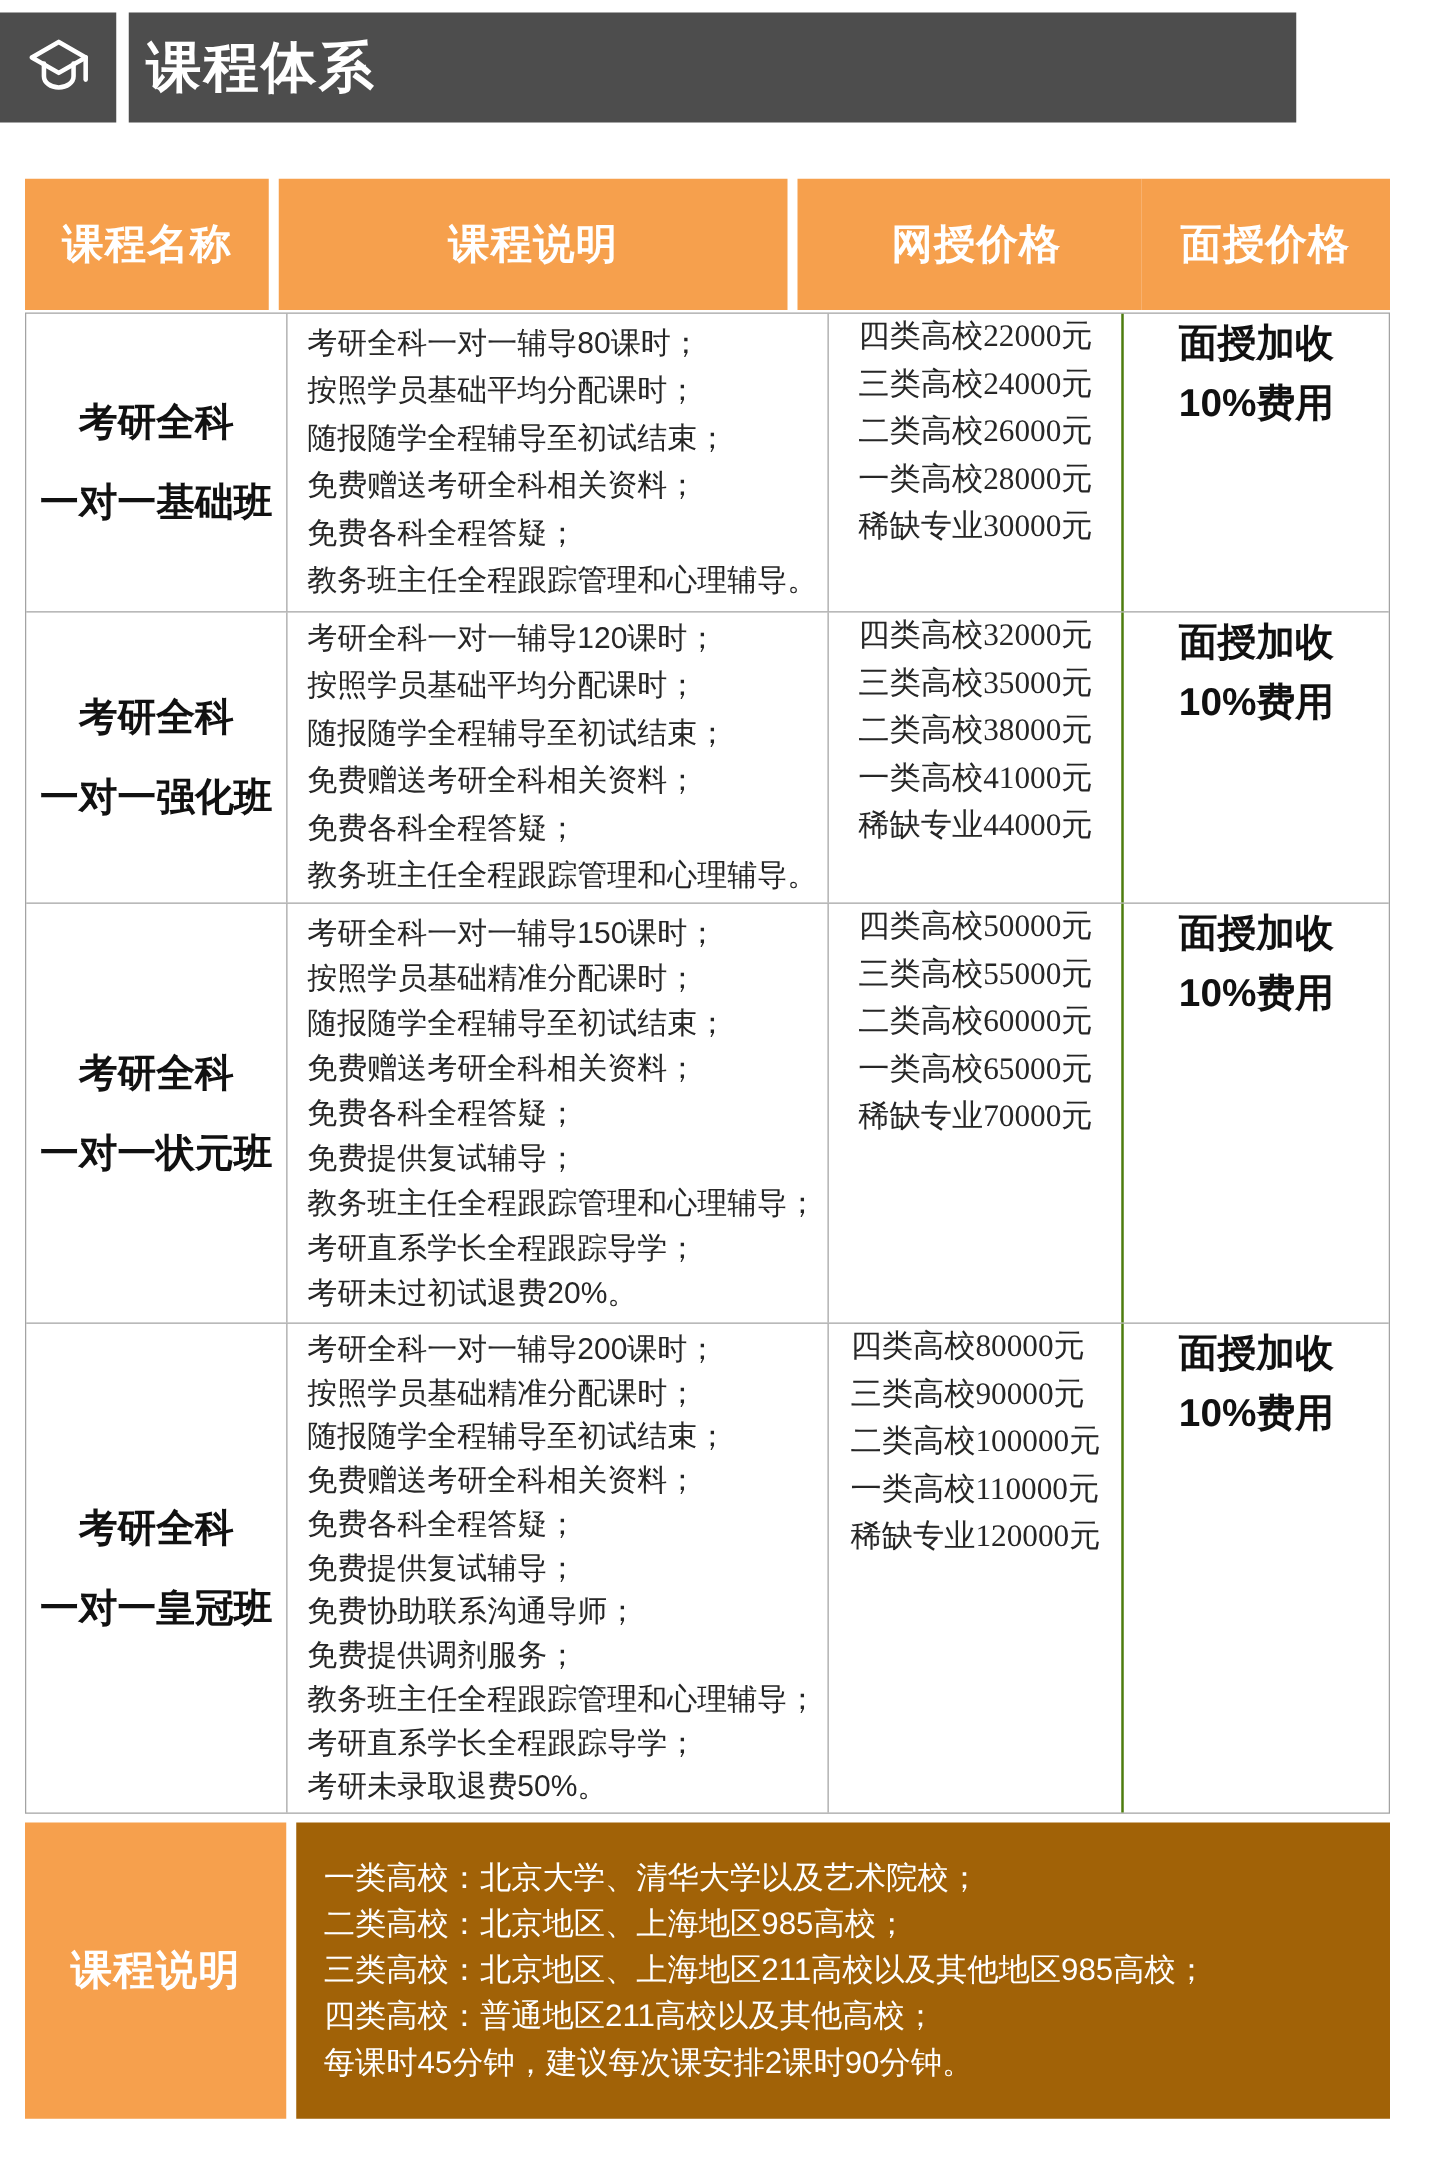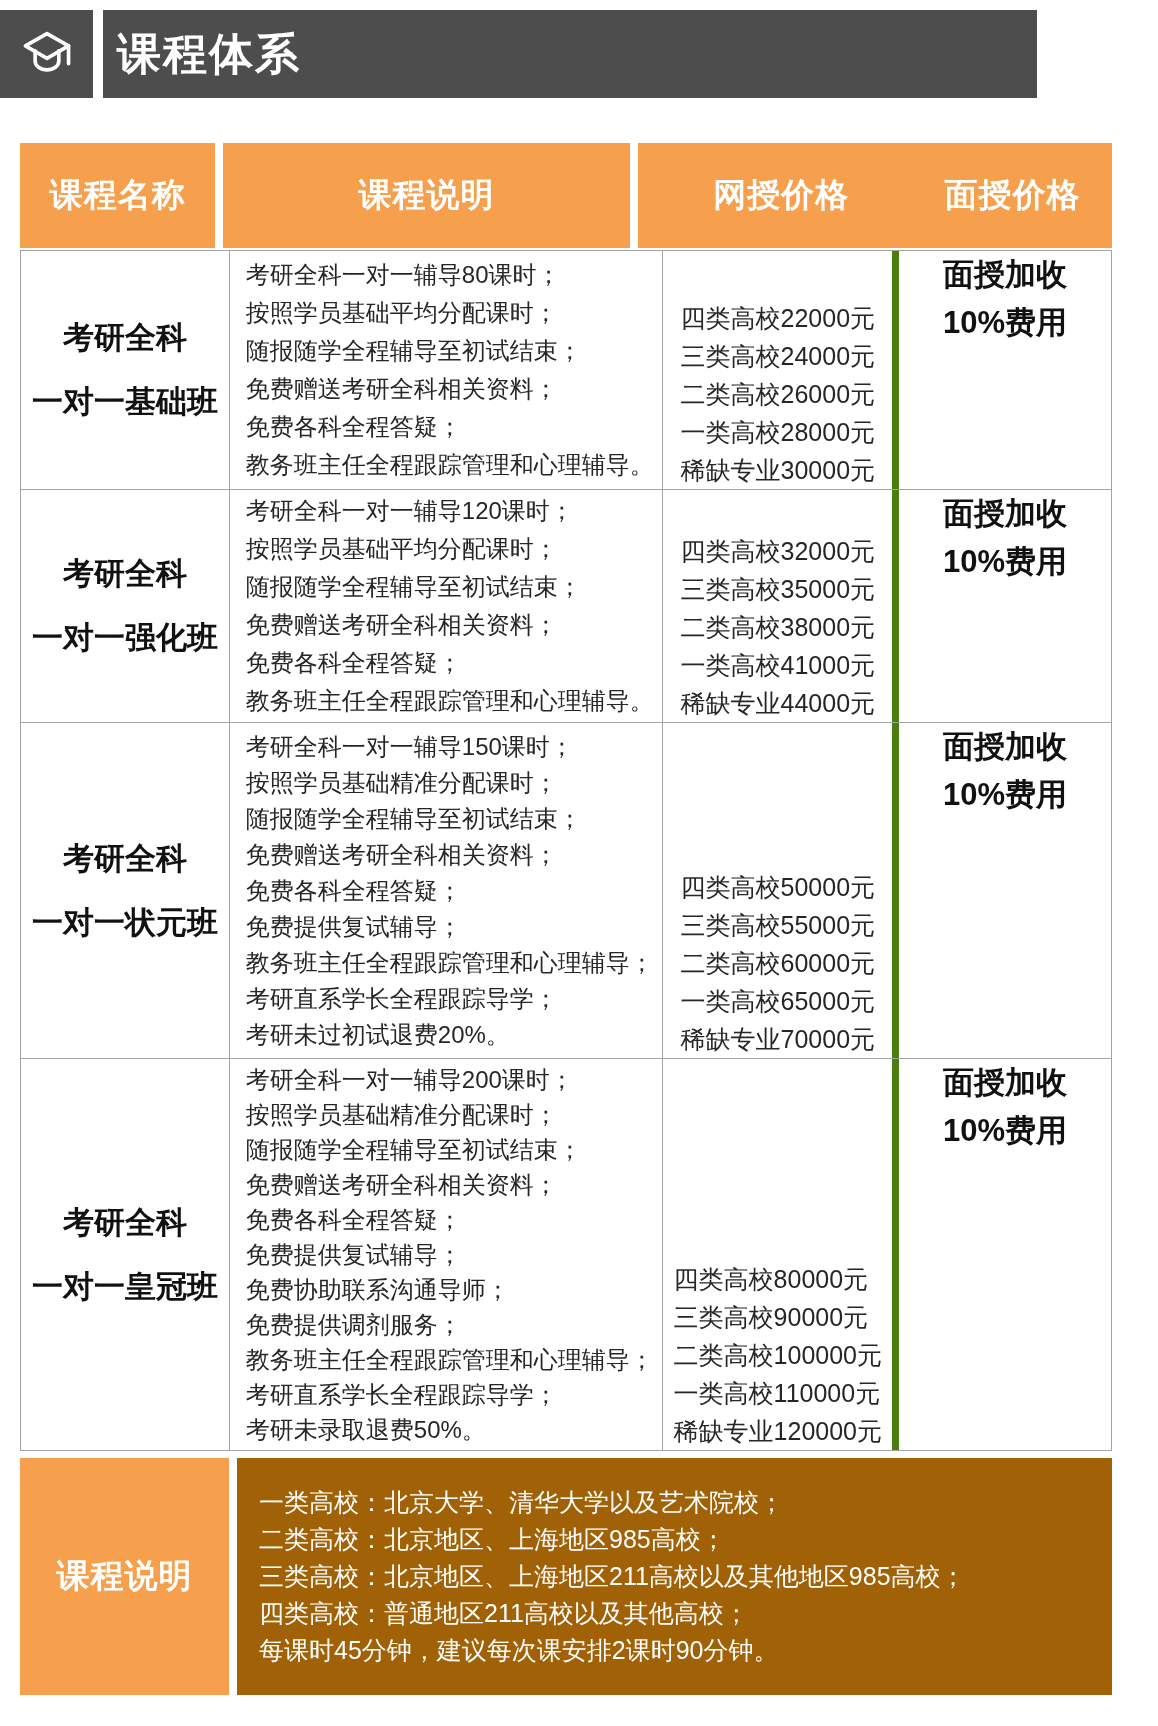--- a/index.html
+++ b/index.html
@@ -32,22 +32,22 @@
 
   .c1{width:209px;border-right:1px solid #a3a3a3;display:flex;flex-direction:column;
     align-items:center;justify-content:center;box-sizing:border-box;}
   .c1 .nl{font-size:31px;font-weight:bold;color:#111111;line-height:64px;white-space:nowrap;}
   .c2{width:434px;border-right:1px solid #a3a3a3;display:flex;align-items:center;
     padding-left:16px;box-sizing:border-box;}
   .c2 .desc{font-size:24px;color:#262626;white-space:nowrap;}
   .r1 .desc,.r2 .desc{line-height:38px;}
   .r3 .desc{line-height:36px;}
   .r4 .desc{line-height:35px;}
-  .c3{width:236px;border-right:7px solid #4d7c0f;display:flex;align-items:flex-end;
-    justify-content:center;box-sizing:border-box;}
+  .c3{width:236px;border-right:2px solid #4d7c0f;display:flex;align-items:flex-start;
+    justify-content:center;box-sizing:border-box;font-family:Liberation Serif, serif;}
   .c3 .prices{font-size:25px;color:#262626;line-height:38px;text-align:left;white-space:nowrap;}
   .c4{width:212px;display:flex;justify-content:center;box-sizing:border-box;}
   .c4 .offline{font-size:31px;font-weight:bold;color:#111111;line-height:48px;text-align:left;white-space:nowrap;}
 
   .tfoot{display:flex;margin-top:7px;height:237px;}
   .f1{width:209px;background:#f6a04d;color:#ffffff;font-size:33px;font-weight:bold;
     display:flex;align-items:center;justify-content:center;letter-spacing:1px;}
   .f2{width:875px;margin-left:8px;background:#a16207;color:#ffffff;display:flex;
     align-items:center;padding-left:22px;box-sizing:border-box;}
   .f2 .notes{font-size:25px;line-height:37px;white-space:nowrap;}

